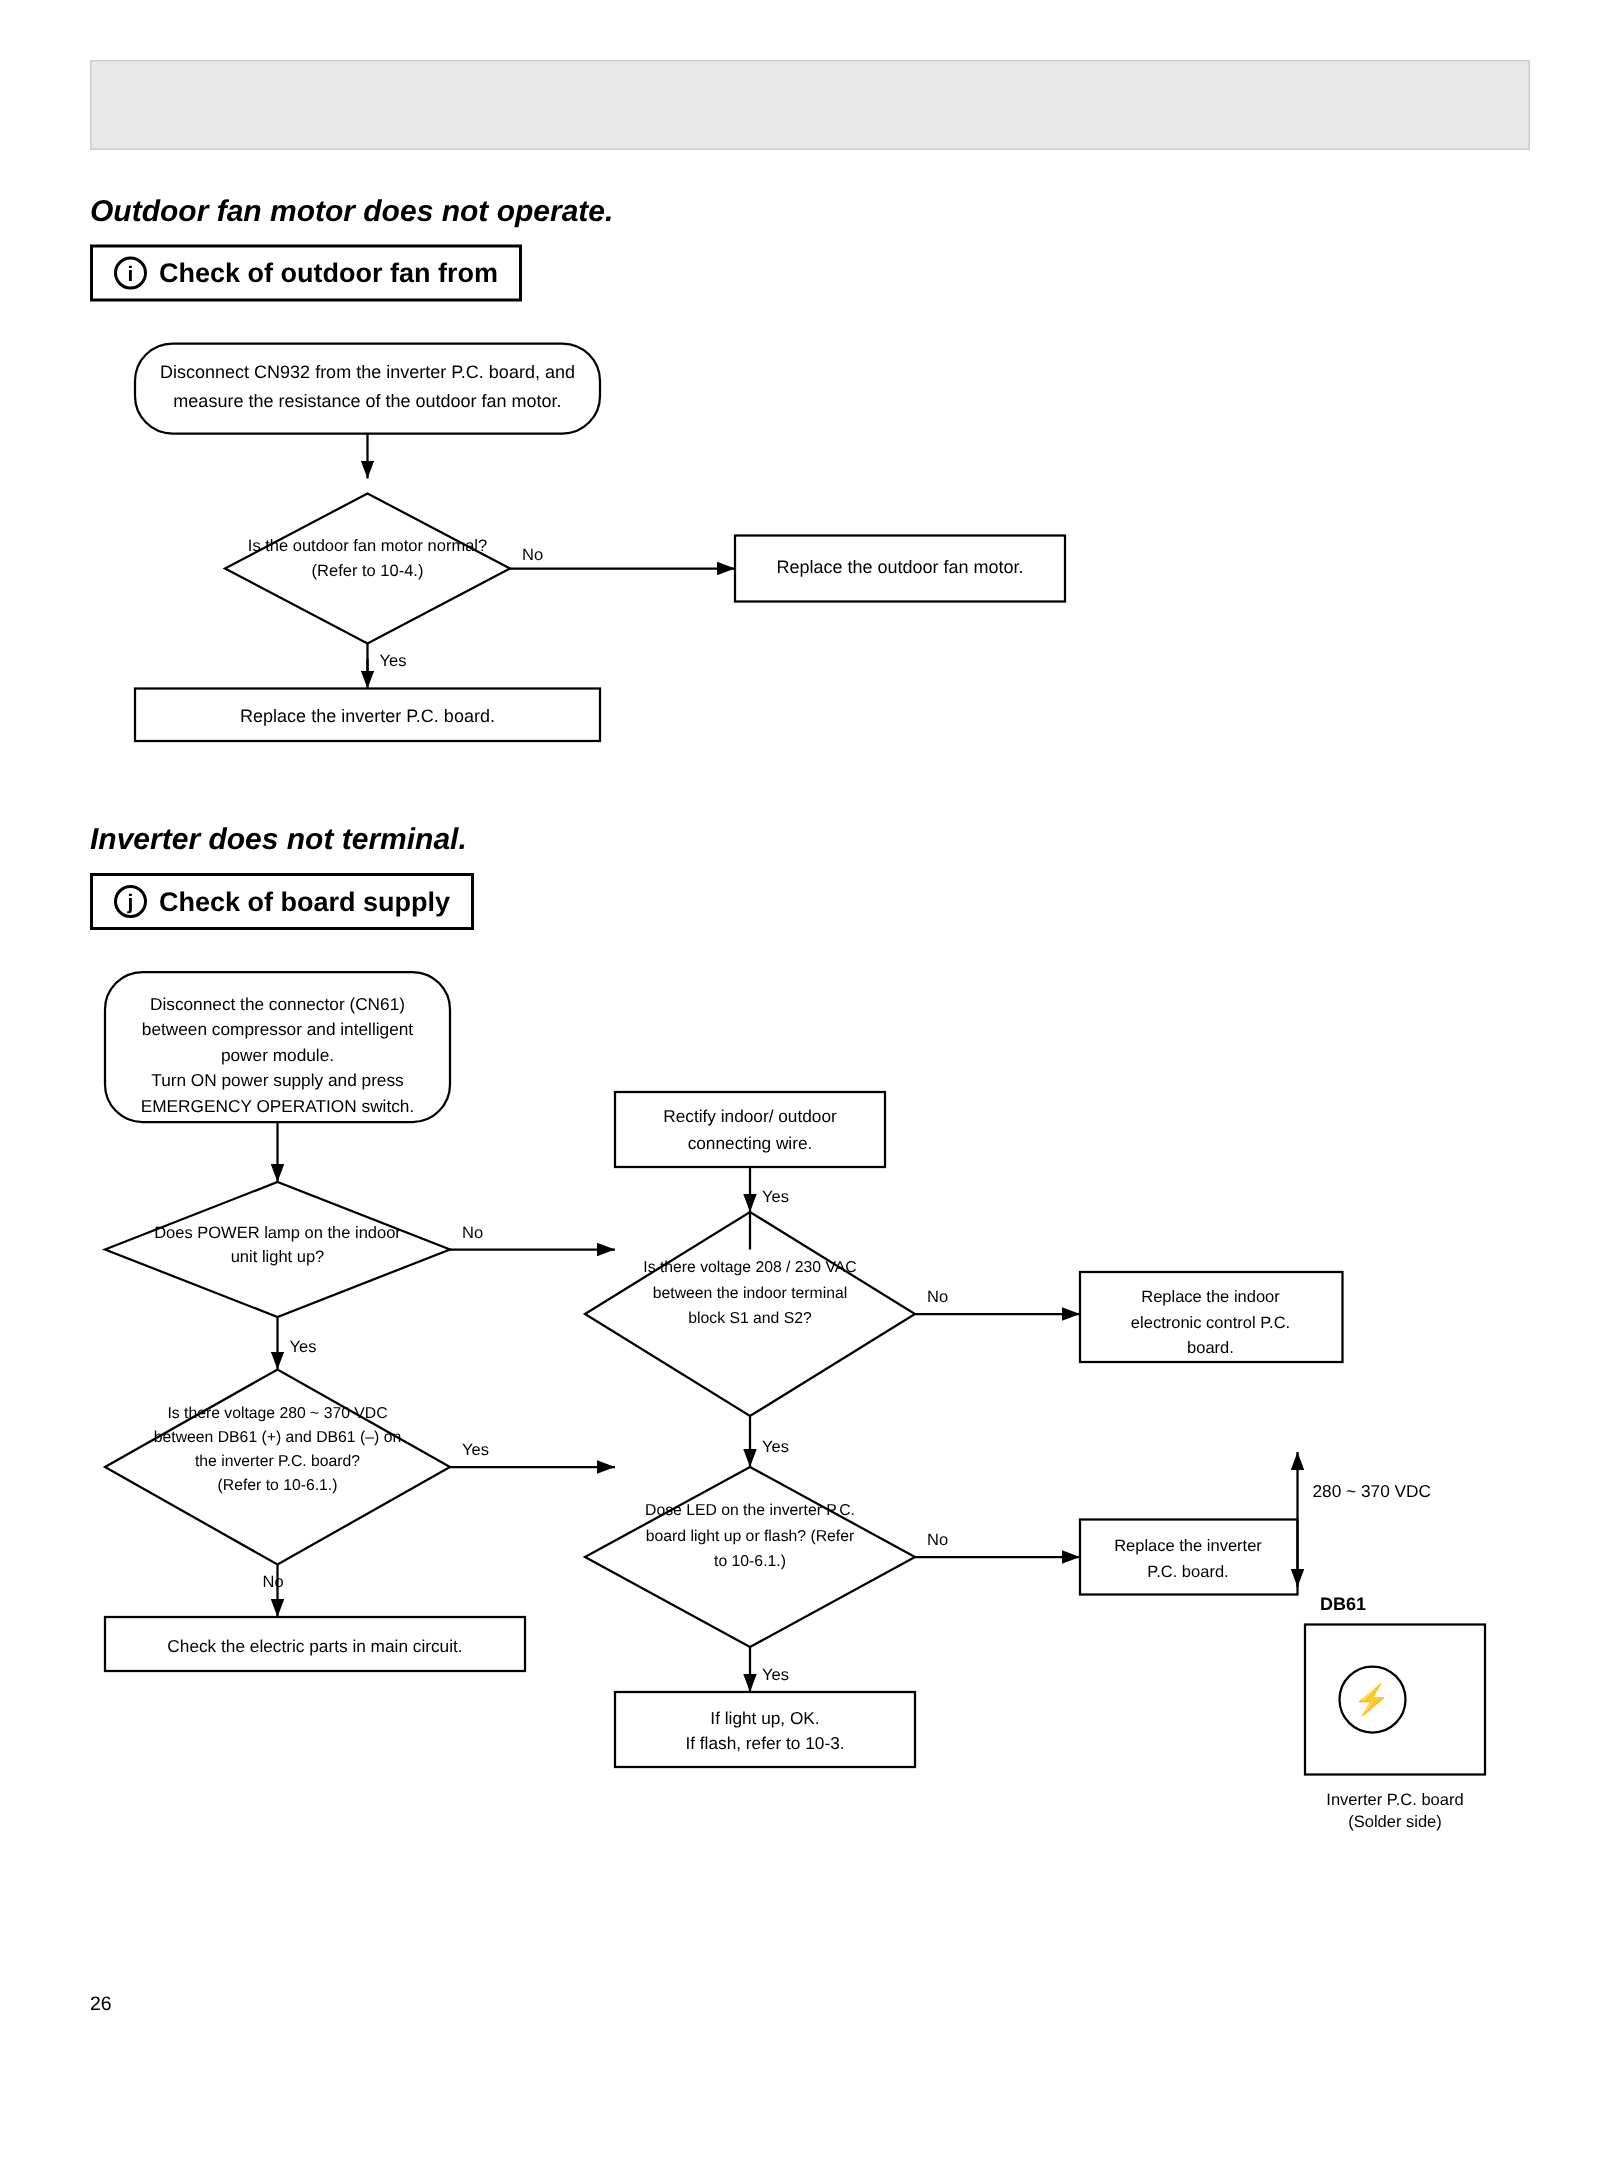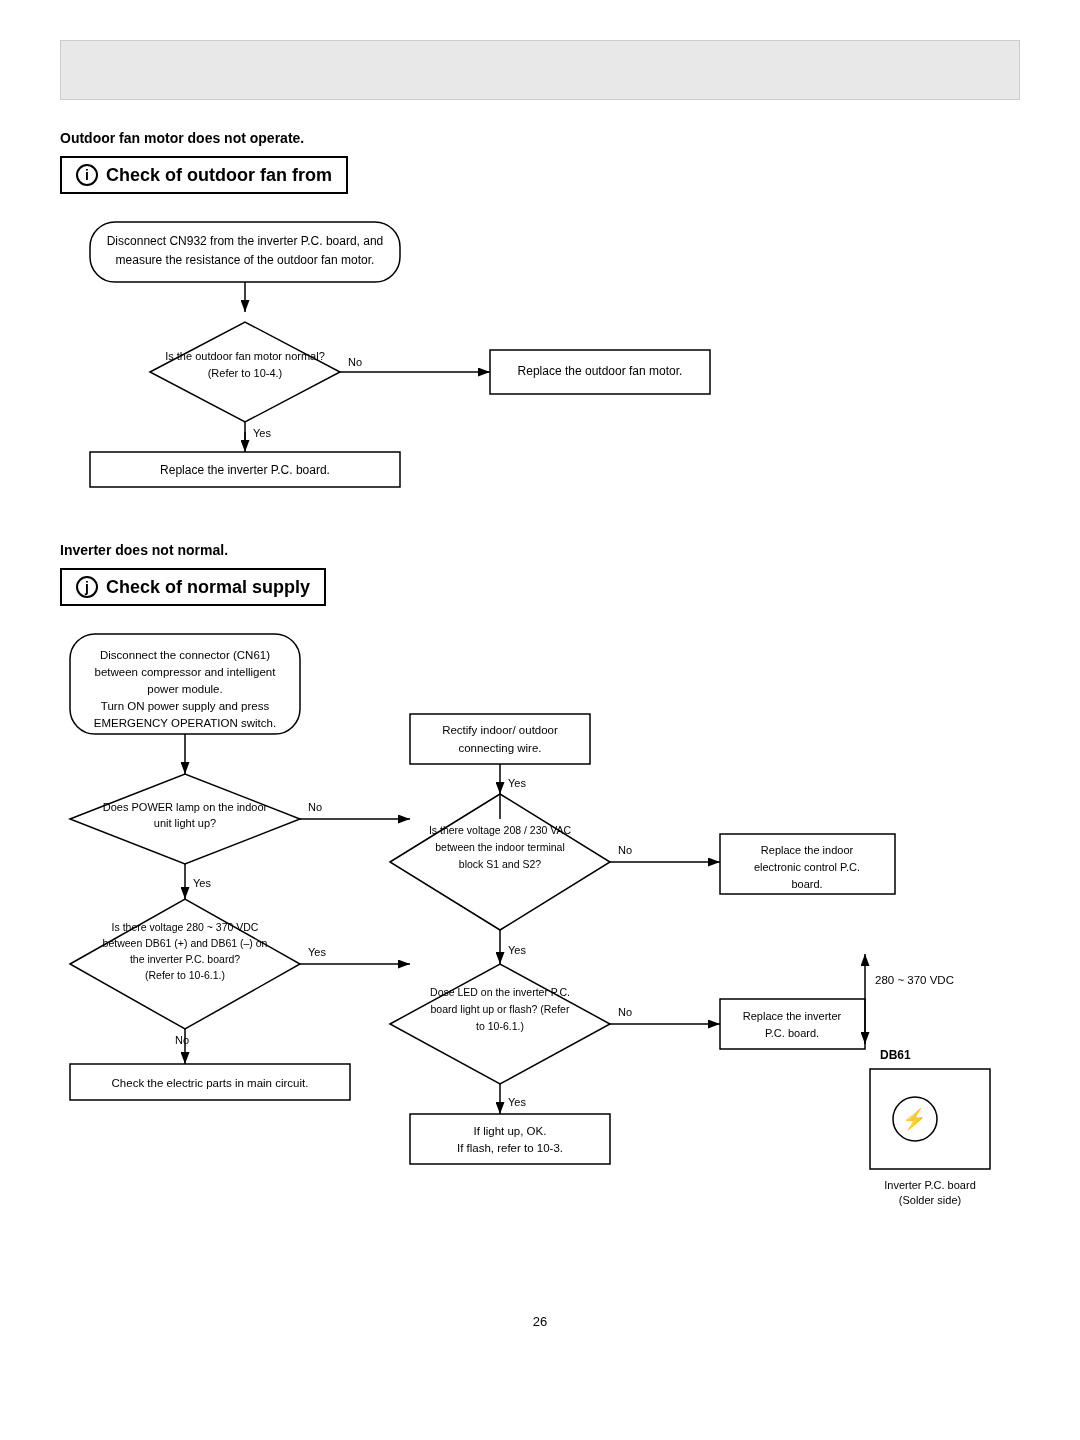--- a/index.html
+++ b/index.html
@@ -20,22 +20,23 @@
 
     .header-bar {
       background: #e8e8e8;
       height: 60px;
       margin-bottom: 30px;
       border: 1px solid #ccc;
     }
 
     .section-title-bold {
       font-weight: bold;
-      font-size: 14px;
+      font-size: 20px;
       margin-bottom: 10px;
+      font-style: italic;
     }
 
     .section-header {
       display: inline-flex;
       align-items: center;
       border: 2px solid #000;
       padding: 6px 14px;
       font-size: 18px;
       font-weight: bold;
       margin-bottom: 18px;
@@ -53,21 +54,20 @@
       font-weight: bold;
       margin-right: 8px;
     }
 
     
     .flowchart-svg {
       display: block;
     }
 
     .page-number {
-      text-align: center;
       margin-top: 40px;
       font-size: 13px;
     }
 
     
     .section {
       margin-bottom: 50px;
     }
   </style>
 </head>
@@ -122,25 +122,25 @@
       <text x="185" y="42" text-anchor="middle" font-size="12" font-family="Arial">Replace the inverter P.C. board.</text>
       <defs>
         <marker id="arrowhead1b" markerWidth="8" markerHeight="6" refX="8" refY="3" orient="auto">
           <polygon points="0 0, 8 3, 0 6" fill="black"></polygon>
         </marker>
       </defs>
     </svg>
   </div>
 
   <div class="section">
-    <div class="section-title-bold">Inverter does not normal.</div>
+    <div class="section-title-bold">Inverter does not terminal.</div>
 
     <div class="section-header">
       <span class="circle-letter">j</span>
-      <span>Check of normal supply</span>
+      <span>Check of board supply</span>
     </div>
 
     
     <svg class="flowchart-svg" width="960" height="640">
       <defs>
         <marker id="arr2" markerWidth="8" markerHeight="6" refX="8" refY="3" orient="auto">
           <polygon points="0 0, 8 3, 0 6" fill="black"></polygon>
         </marker>
         <marker id="arr2up" markerWidth="8" markerHeight="6" refX="8" refY="3" orient="auto-start-reverse">
           <polygon points="0 0, 8 3, 0 6" fill="black"></polygon>

